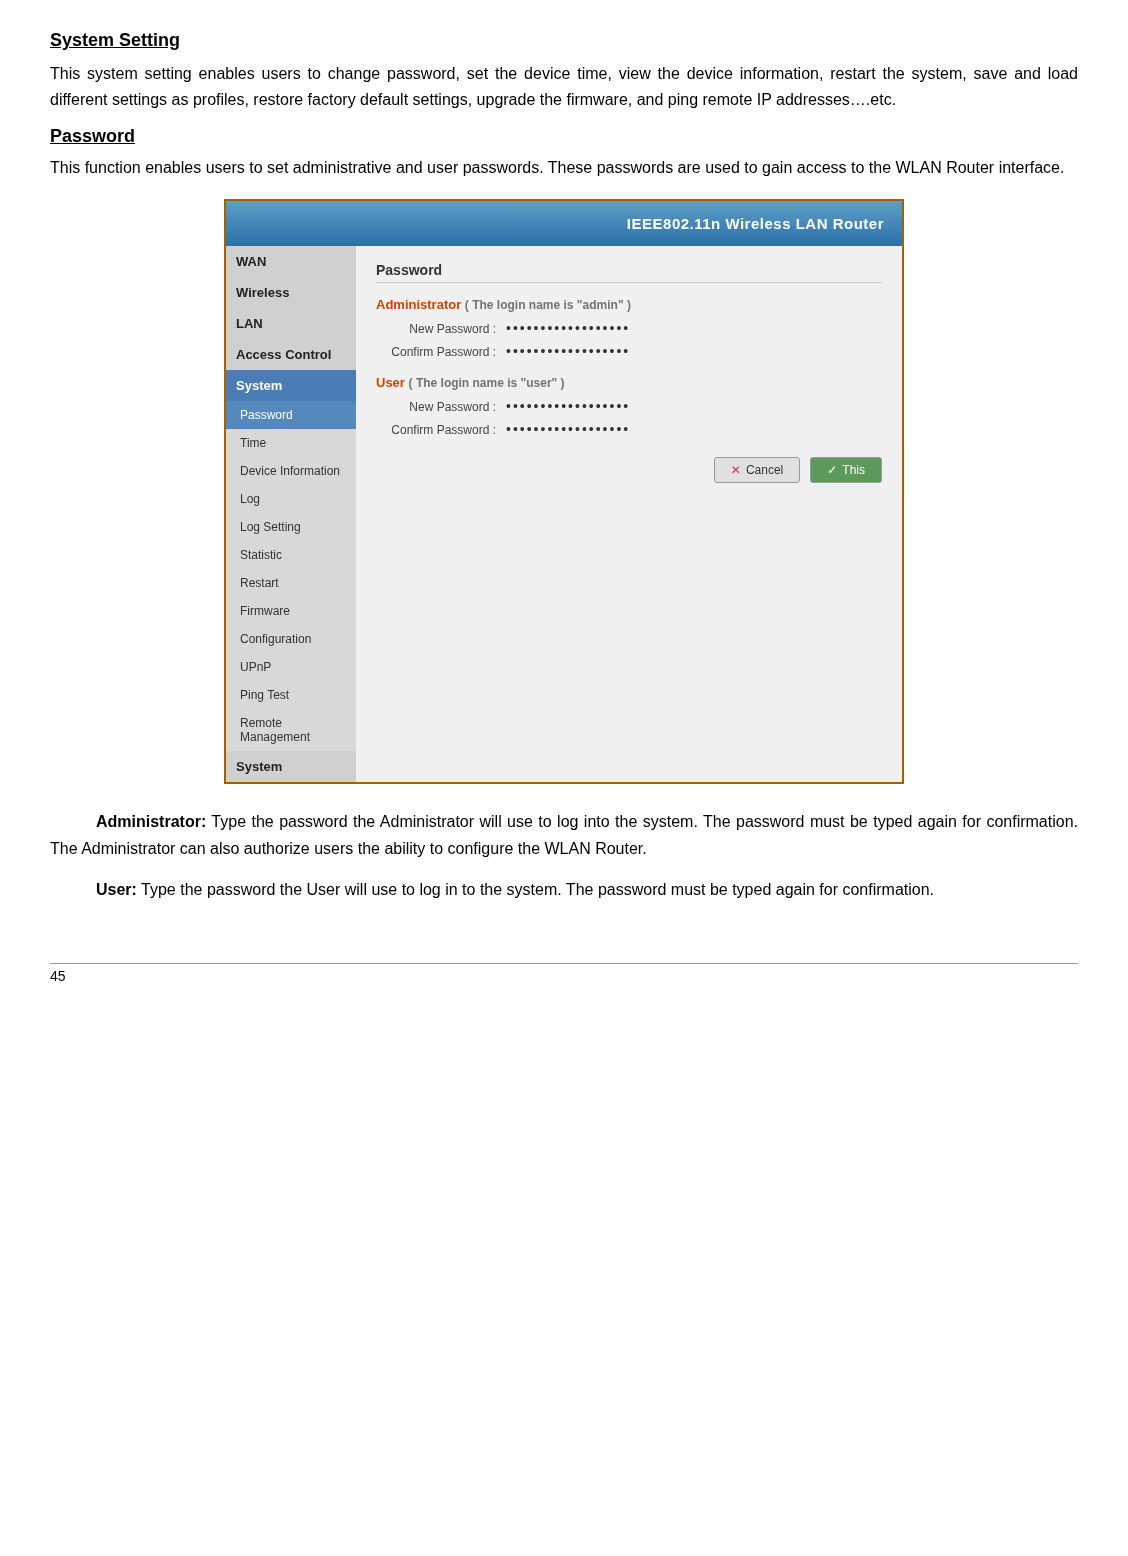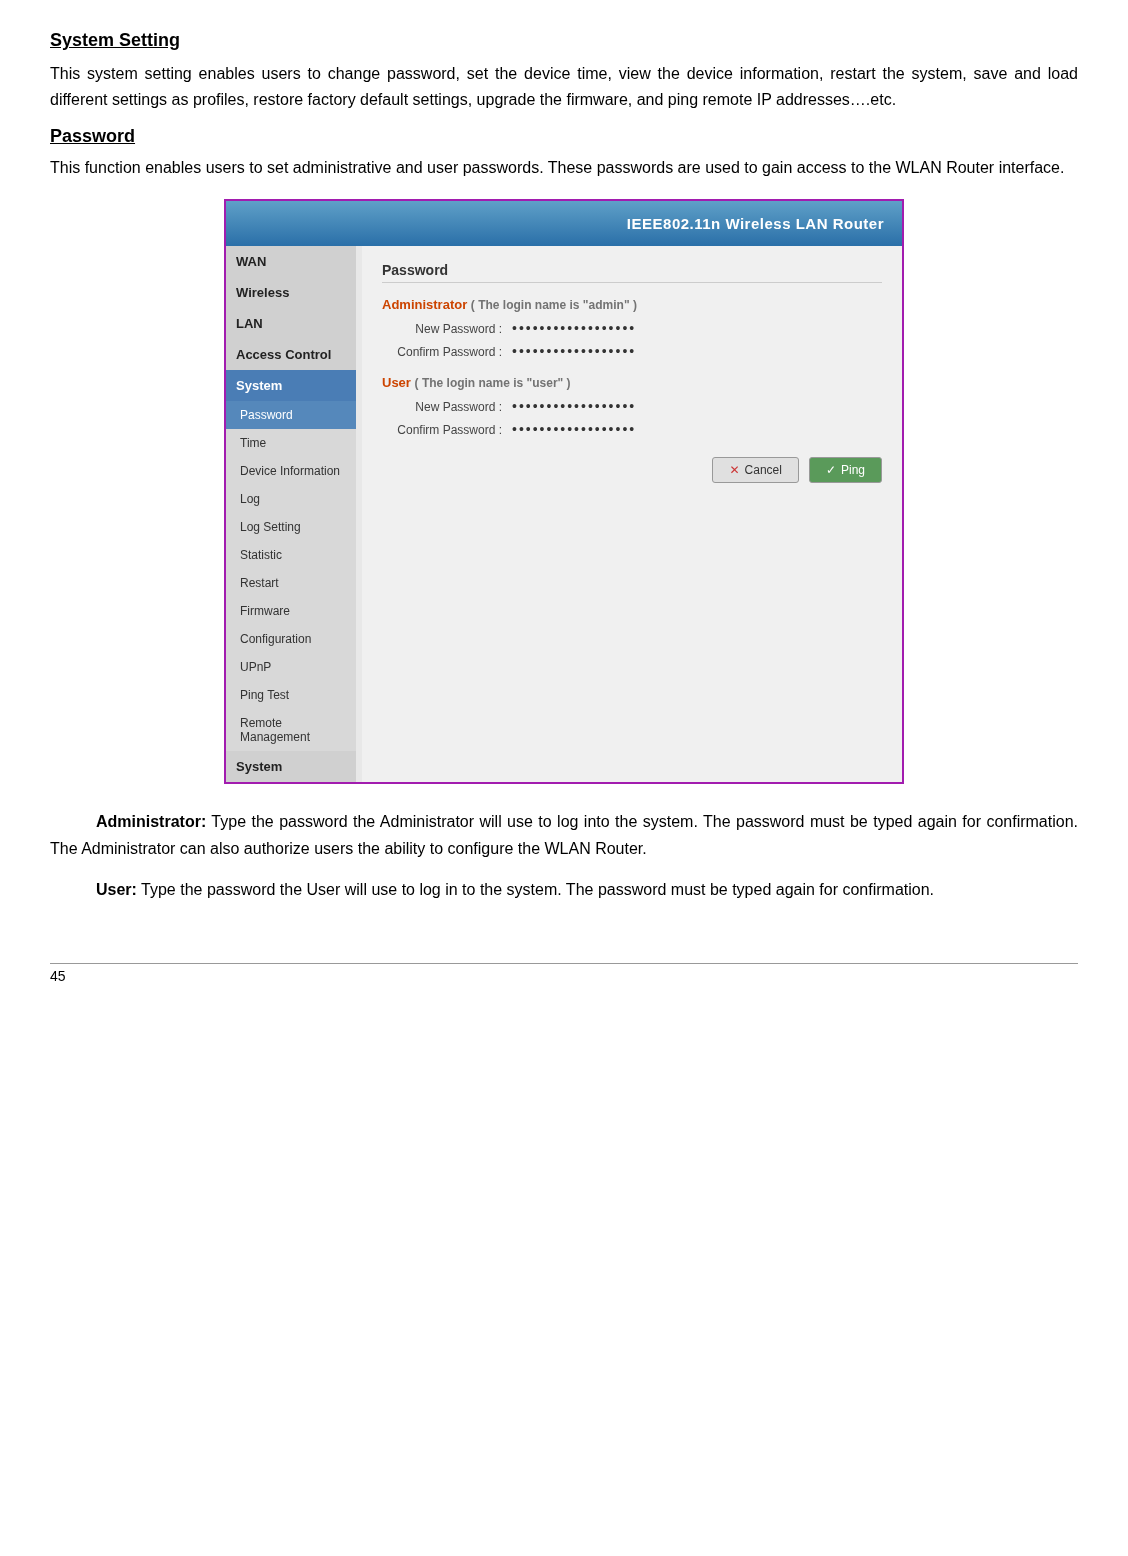--- a/index.html
+++ b/index.html
@@ -32,39 +32,38 @@
     }
     .section-desc {
       font-size: 16px;
       line-height: 1.6;
       text-align: justify;
       margin-bottom: 18px;
     }
 
     
     .router-ui {
-      border: 2px solid #a21caf;
+      border: 2px solid #a16207;
       width: 680px;
       margin: 0 auto 24px auto;
       font-size: 13px;
     }
     .router-header {
       background: linear-gradient(to bottom, #5fa0c8, #2a6fa8);
       color: white;
       text-align: right;
       padding: 14px 18px;
       font-size: 15px;
       font-weight: bold;
       letter-spacing: 0.5px;
     }
     .router-body {
       display: flex;
       background: #e8e8e8;
       min-height: 500px;
-      gap: 6px;
     }
     
     .sidebar {
       width: 130px;
       background: #d0d0d0;
       flex-shrink: 0;
       padding-top: 0;
     }
     .sidebar-item {
       padding: 7px 10px;
@@ -264,21 +263,21 @@
         </div>
       </div>
 
       <div class="button-row">
         <button class="btn btn-cancel">
           <span class="icon">✕</span>
           <span>Cancel</span>
         </button>
         <button class="btn btn-apply">
           <span class="icon">✓</span>
-          <span>Ping</span>
+          <span>This</span>
         </button>
       </div>
     </div>
   </div>
 </div>
 
 <p class="admin-section">
   <span class="bold-label">Administrator:</span><span> Type the password the Administrator will use to log into the system. The password must be typed again for confirmation. The Administrator can also authorize users the ability to configure the WLAN Router.</span>
 </p>
 

